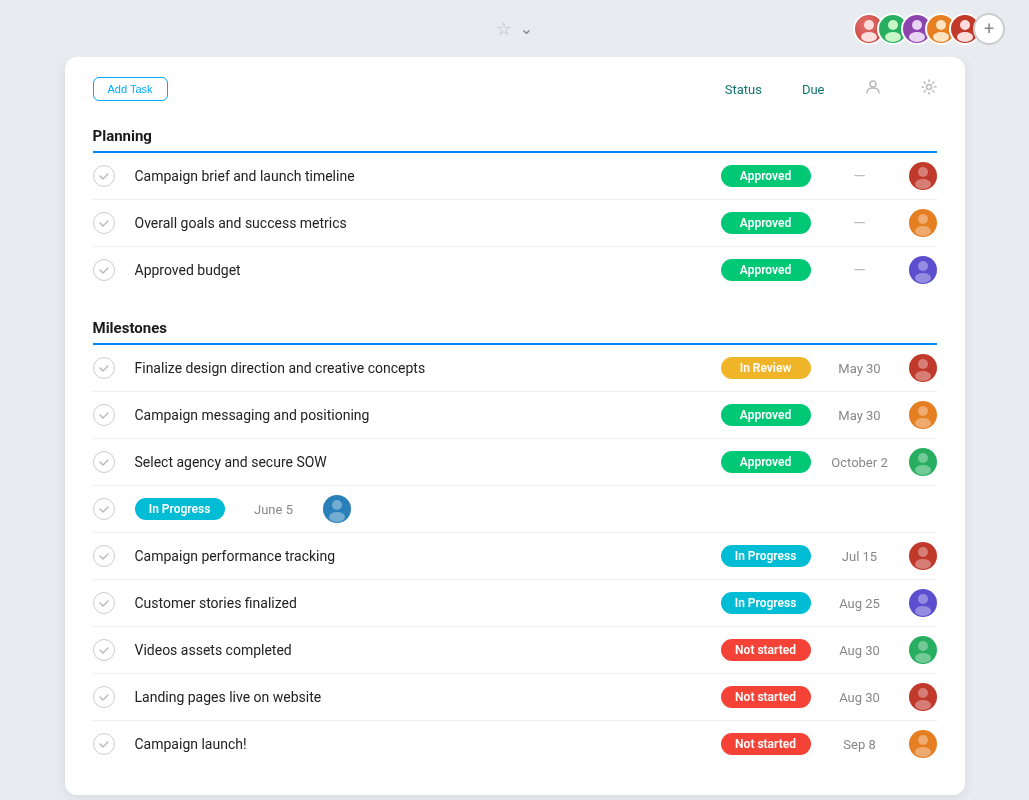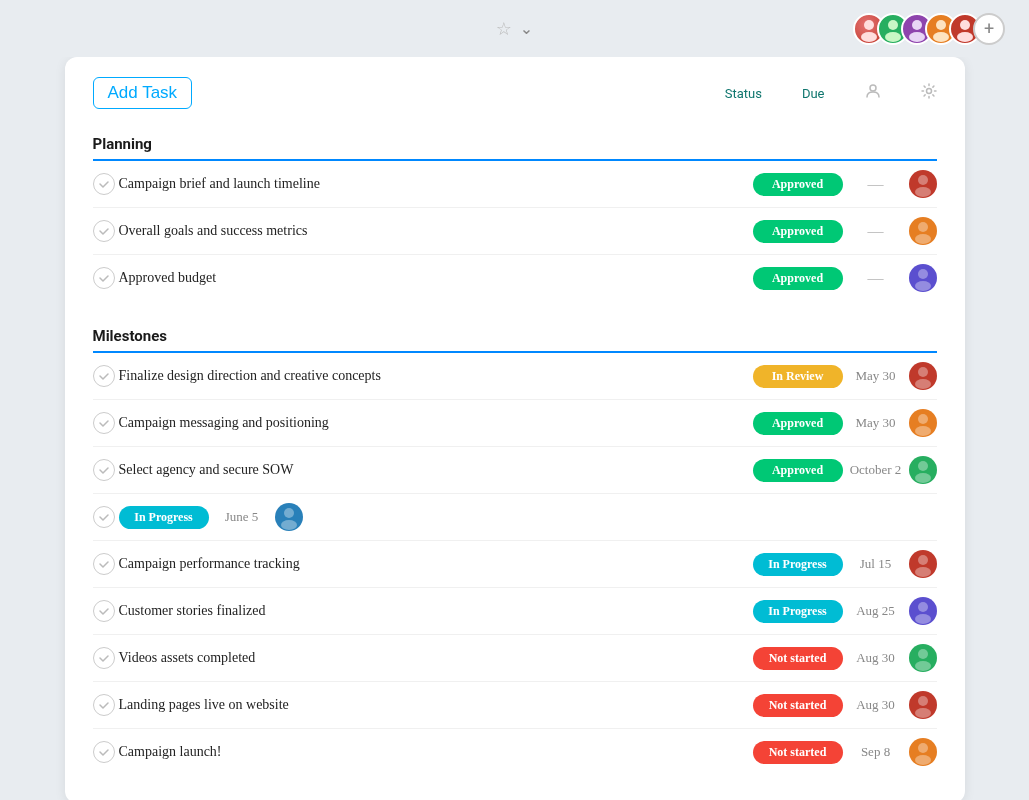--- a/index.html
+++ b/index.html
@@ -96,21 +96,21 @@
       display: flex;
       align-items: center;
       margin-bottom: 16px;
     }
     .add-task-btn {
       border: 1.5px solid #00aaff;
       background: transparent;
       color: #00aaff;
       padding: 5px 14px;
       border-radius: 6px;
-      font-size: 17px;
+      font-size: 11px;
       font-weight: 500;
       cursor: pointer;
     }
     .toolbar-cols {
       margin-left: auto;
       display: flex;
       align-items: center;
       gap: 40px;
       color: #0f766e;
       font-size: 13px;
@@ -129,22 +129,21 @@
       border-bottom: 2px solid #0088ff;
       margin-bottom: 0;
     }
 
     
     .task-row {
       display: flex;
       align-items: center;
       padding: 9px 0;
       border-bottom: 1px solid #f0f0f0;
-      gap: 4px;
-      font-family: Liberation Serif, serif;
+      gap: 20px;
     }
     .task-row:last-child {
       border-bottom: none;
     }
     .check-circle {
       width: 22px;
       height: 22px;
       border-radius: 50%;
       border: 1.5px solid #ccc;
       display: flex;

